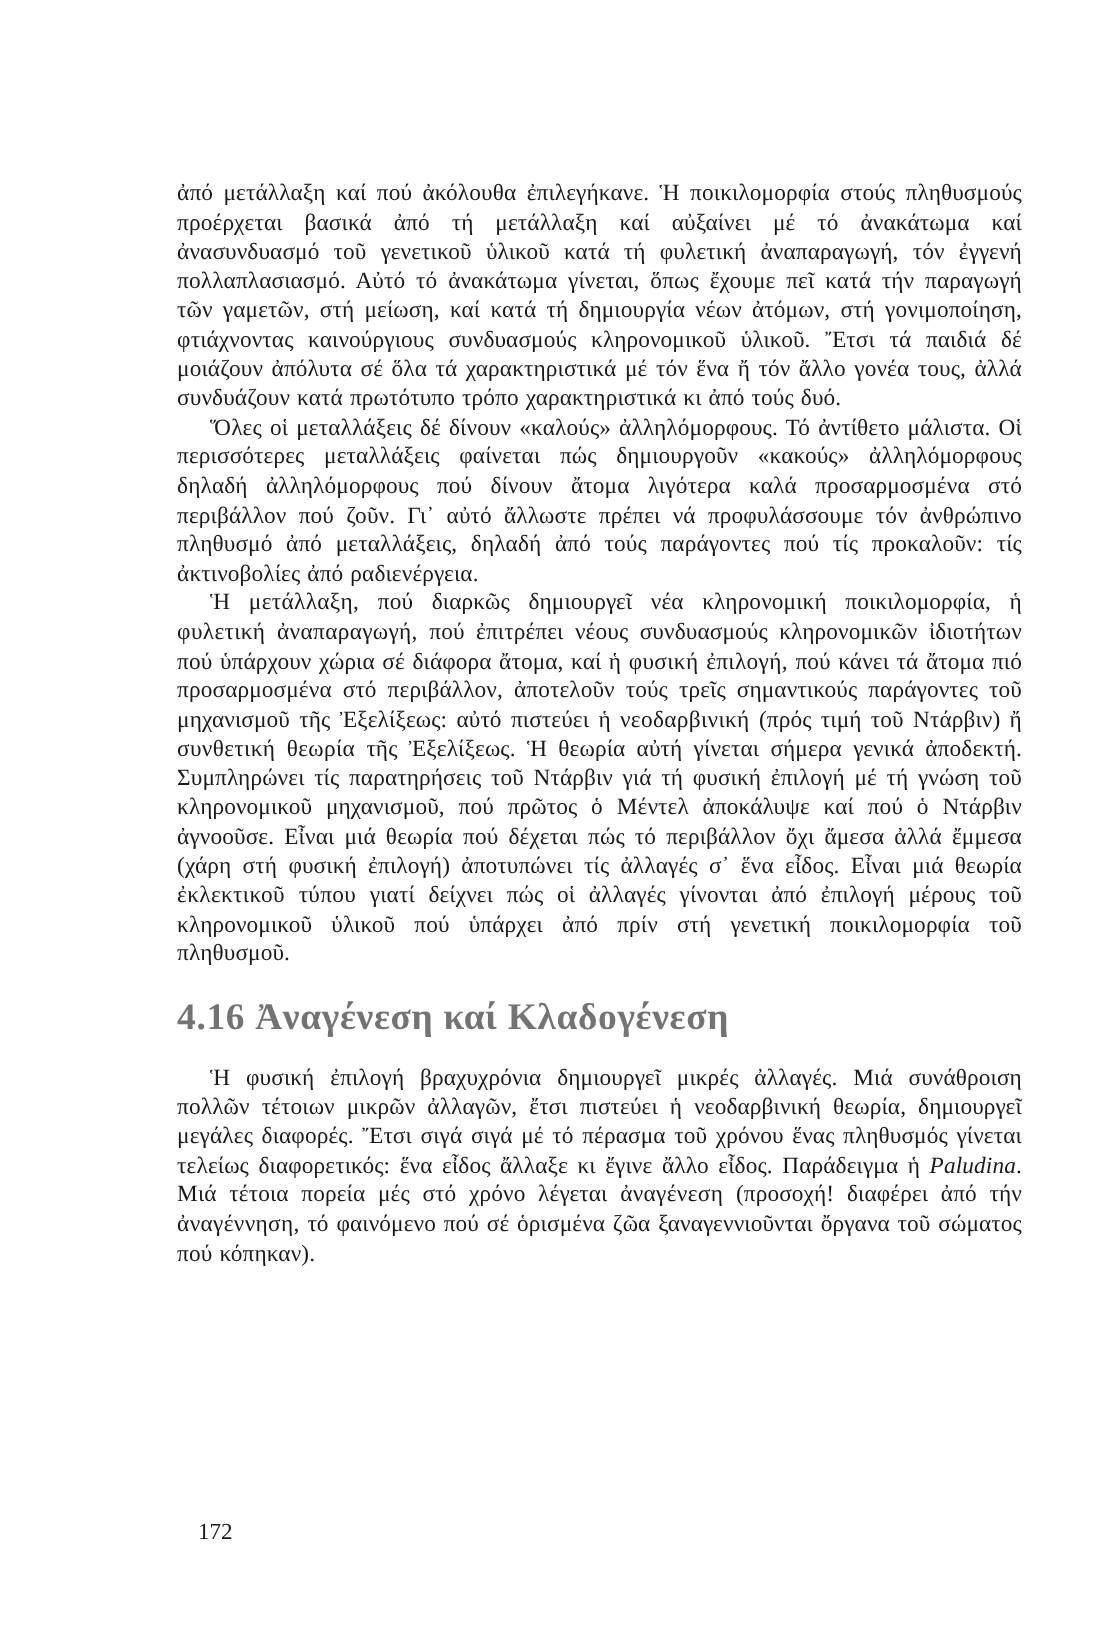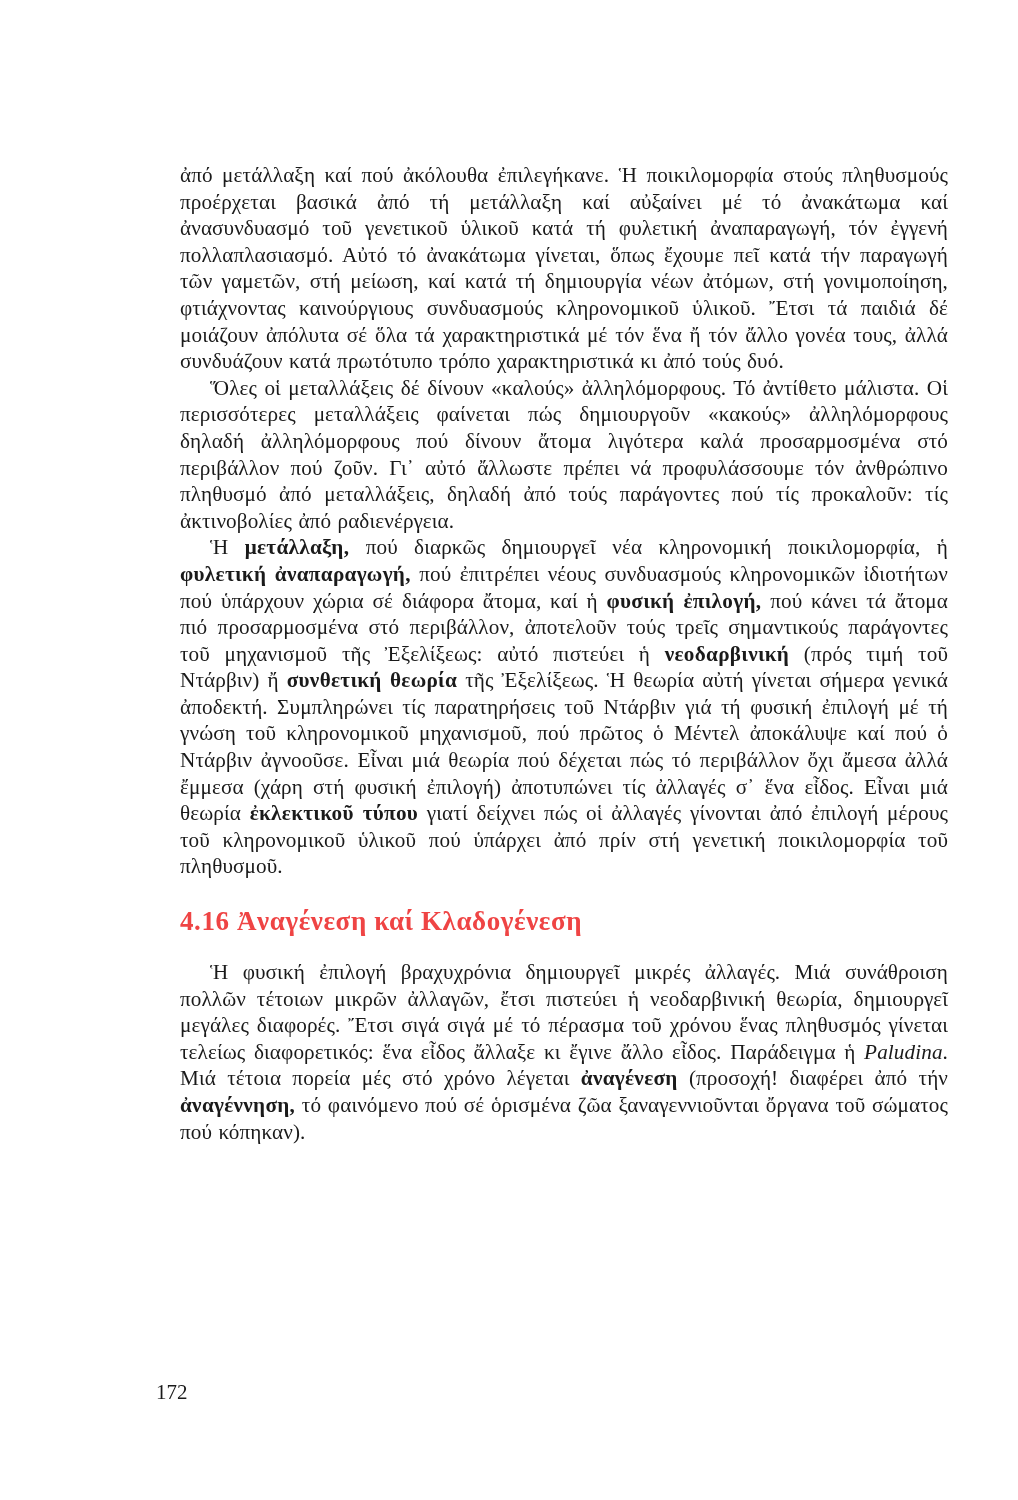--- a/index.html
+++ b/index.html
@@ -10,52 +10,52 @@
     body {
       width: 1018px;
       height: 1500px;
       position: relative;
       overflow: hidden;
       font-family: "Liberation Serif", "DejaVu Serif", serif;
       color: #1a1a1a;
     }
     .page {
       position: absolute;
-      left: 180px;
+      left: 161px;
       top: 162px;
       width: 768px;
     }
     .para {
       margin: 0;
       font-size: 21.2px;
       line-height: 26.6px;
       text-align: justify;
       text-align-last: left;
       letter-spacing: 0.1px;
       word-spacing: 1px;
     }
     .para.indent {
       text-indent: 30px;
     }
     .para b {
-      font-weight: bold;
+      font-weight: normal;
       letter-spacing: 0.3px;
     }
     .para i {
     }
     .section-heading {
       margin: 26px 0 22px 0;
-      font-size: 27px;
+      font-size: 34px;
       font-weight: bold;
       letter-spacing: 0.6px;
-      color: #ef4444;
+      color: #737373;
     }
     .page-number {
       position: absolute;
-      left: 156px;
+      left: 180px;
       top: 1380px;
       font-size: 21px;
       color: #1a1a1a;
     }
   </style>
 </head>
 <body>
 
 <div class="page">
   <div>

